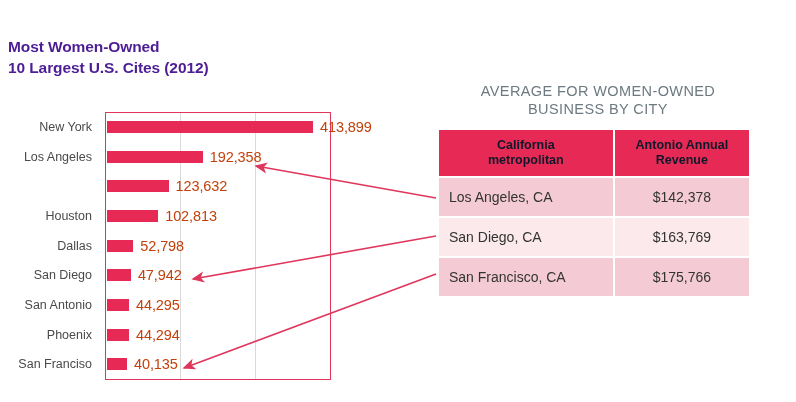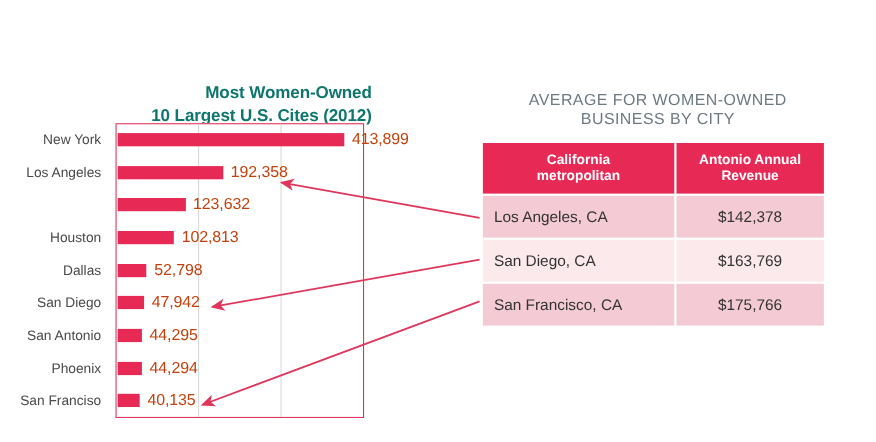--- a/index.html
+++ b/index.html
@@ -20,27 +20,26 @@
   
   #chart-panel {
     position: absolute;
     left: 0; top: 0;
     width: 400px; height: 402px;
   }
   #chart-title {
     position: absolute;
     left: 8px; top: 36px;
     width: 330px;
-    text-align: right;
-    color: #0f766e;
+    text-align: left;
+    color: #4c1d95;
     font-weight: bold;
     font-size: 15.5px;
     line-height: 21px;
     letter-spacing: -0.1px;
-    margin-top: 38px;
   }
   #chart-title .t-line { display: block; white-space: nowrap; }
 
   
   #plot-frame {
     position: absolute;
     left: 105px; top: 112px;
     width: 226px; height: 268px;
     border: 1px solid #E0365C;
     background: #ffffff;
@@ -119,21 +118,21 @@
     left: 37px; top: 128px;
     width: 314px;
     border-collapse: separate;
     border-spacing: 2px;
   }
   #data-table th, #data-table td {
     padding: 0;
   }
   #data-table thead th {
     background: #E62A55;
-    color: #ffffff;
+    color: #0f172a;
     font-weight: bold;
     font-size: 12.5px;
     line-height: 15px;
     height: 46px;
     text-align: center;
     vertical-align: middle;
   }
   #data-table tbody td {
     height: 38px;
     font-size: 14px;

